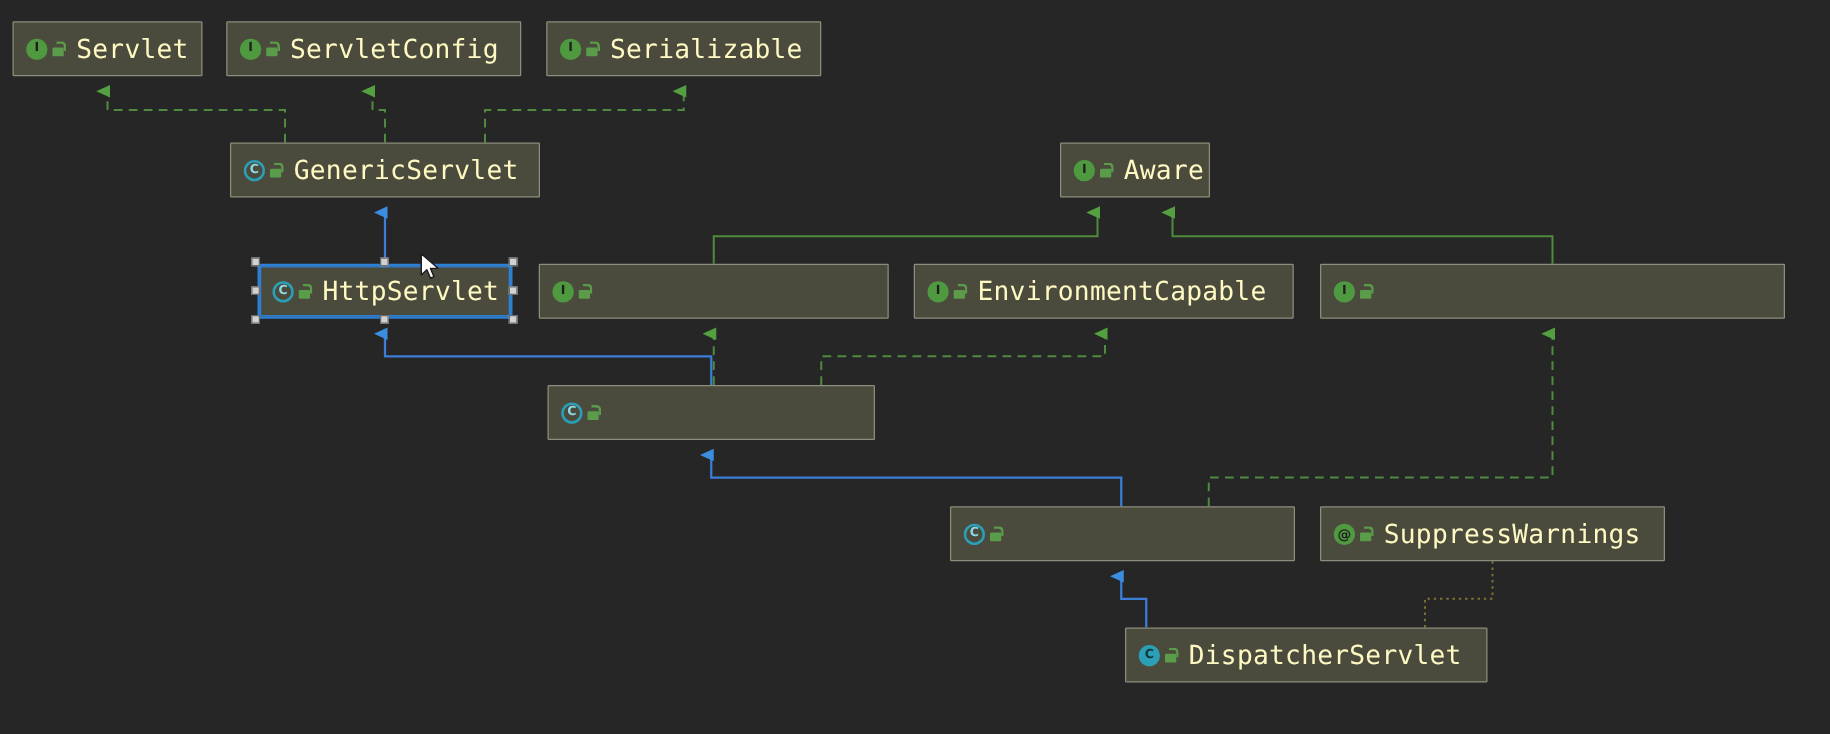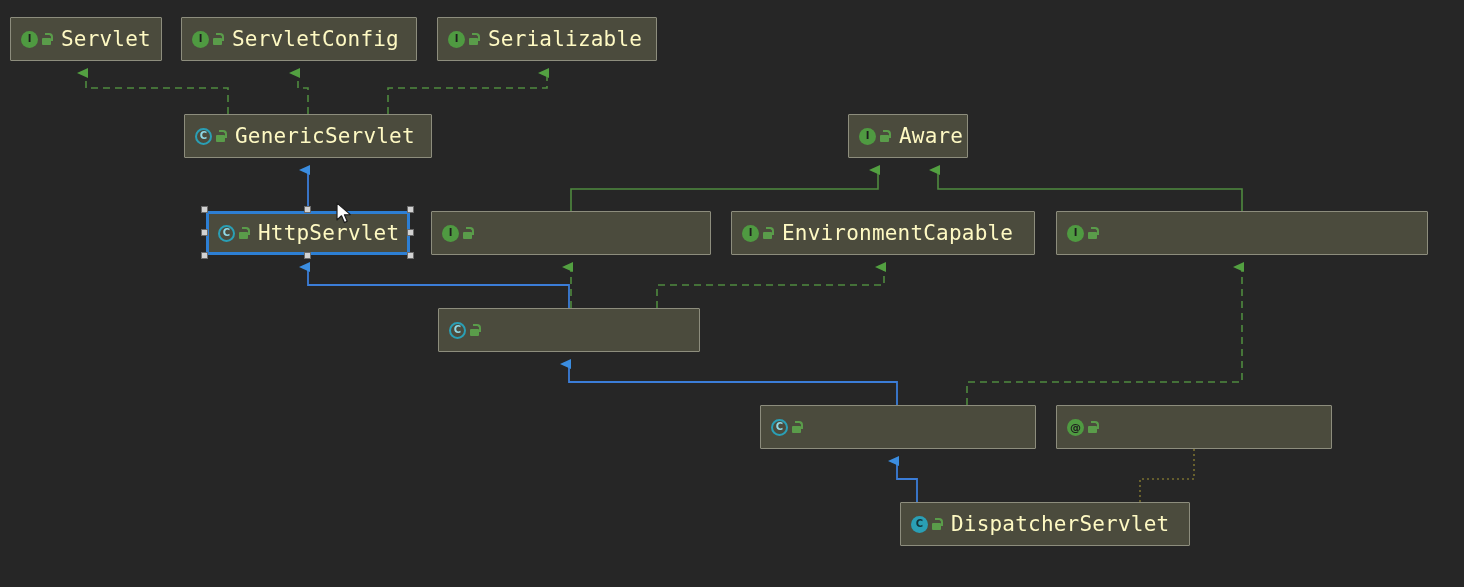--- a/index.html
+++ b/index.html
@@ -287,20 +287,21 @@
         </span>
       </div>
       <div class="node" style="left: 1056px; top: 405px; width: 276px;">
         <span class="node-icon ic-annotation">
           <span class="disc">@</span>
         </span>
         <span class="node-lock">
           <span class="shackle"></span>
           <span class="body"></span>
         </span>
+        <span class="node-label">SuppressWarnings</span>
       </div>
       <div class="node" style="left: 900px; top: 502px; width: 290px;">
         <span class="node-icon ic-class">
           <span class="disc">C</span>
         </span>
         <span class="node-lock">
           <span class="shackle"></span>
           <span class="body"></span>
         </span>
         <span class="node-label">DispatcherServlet</span>

